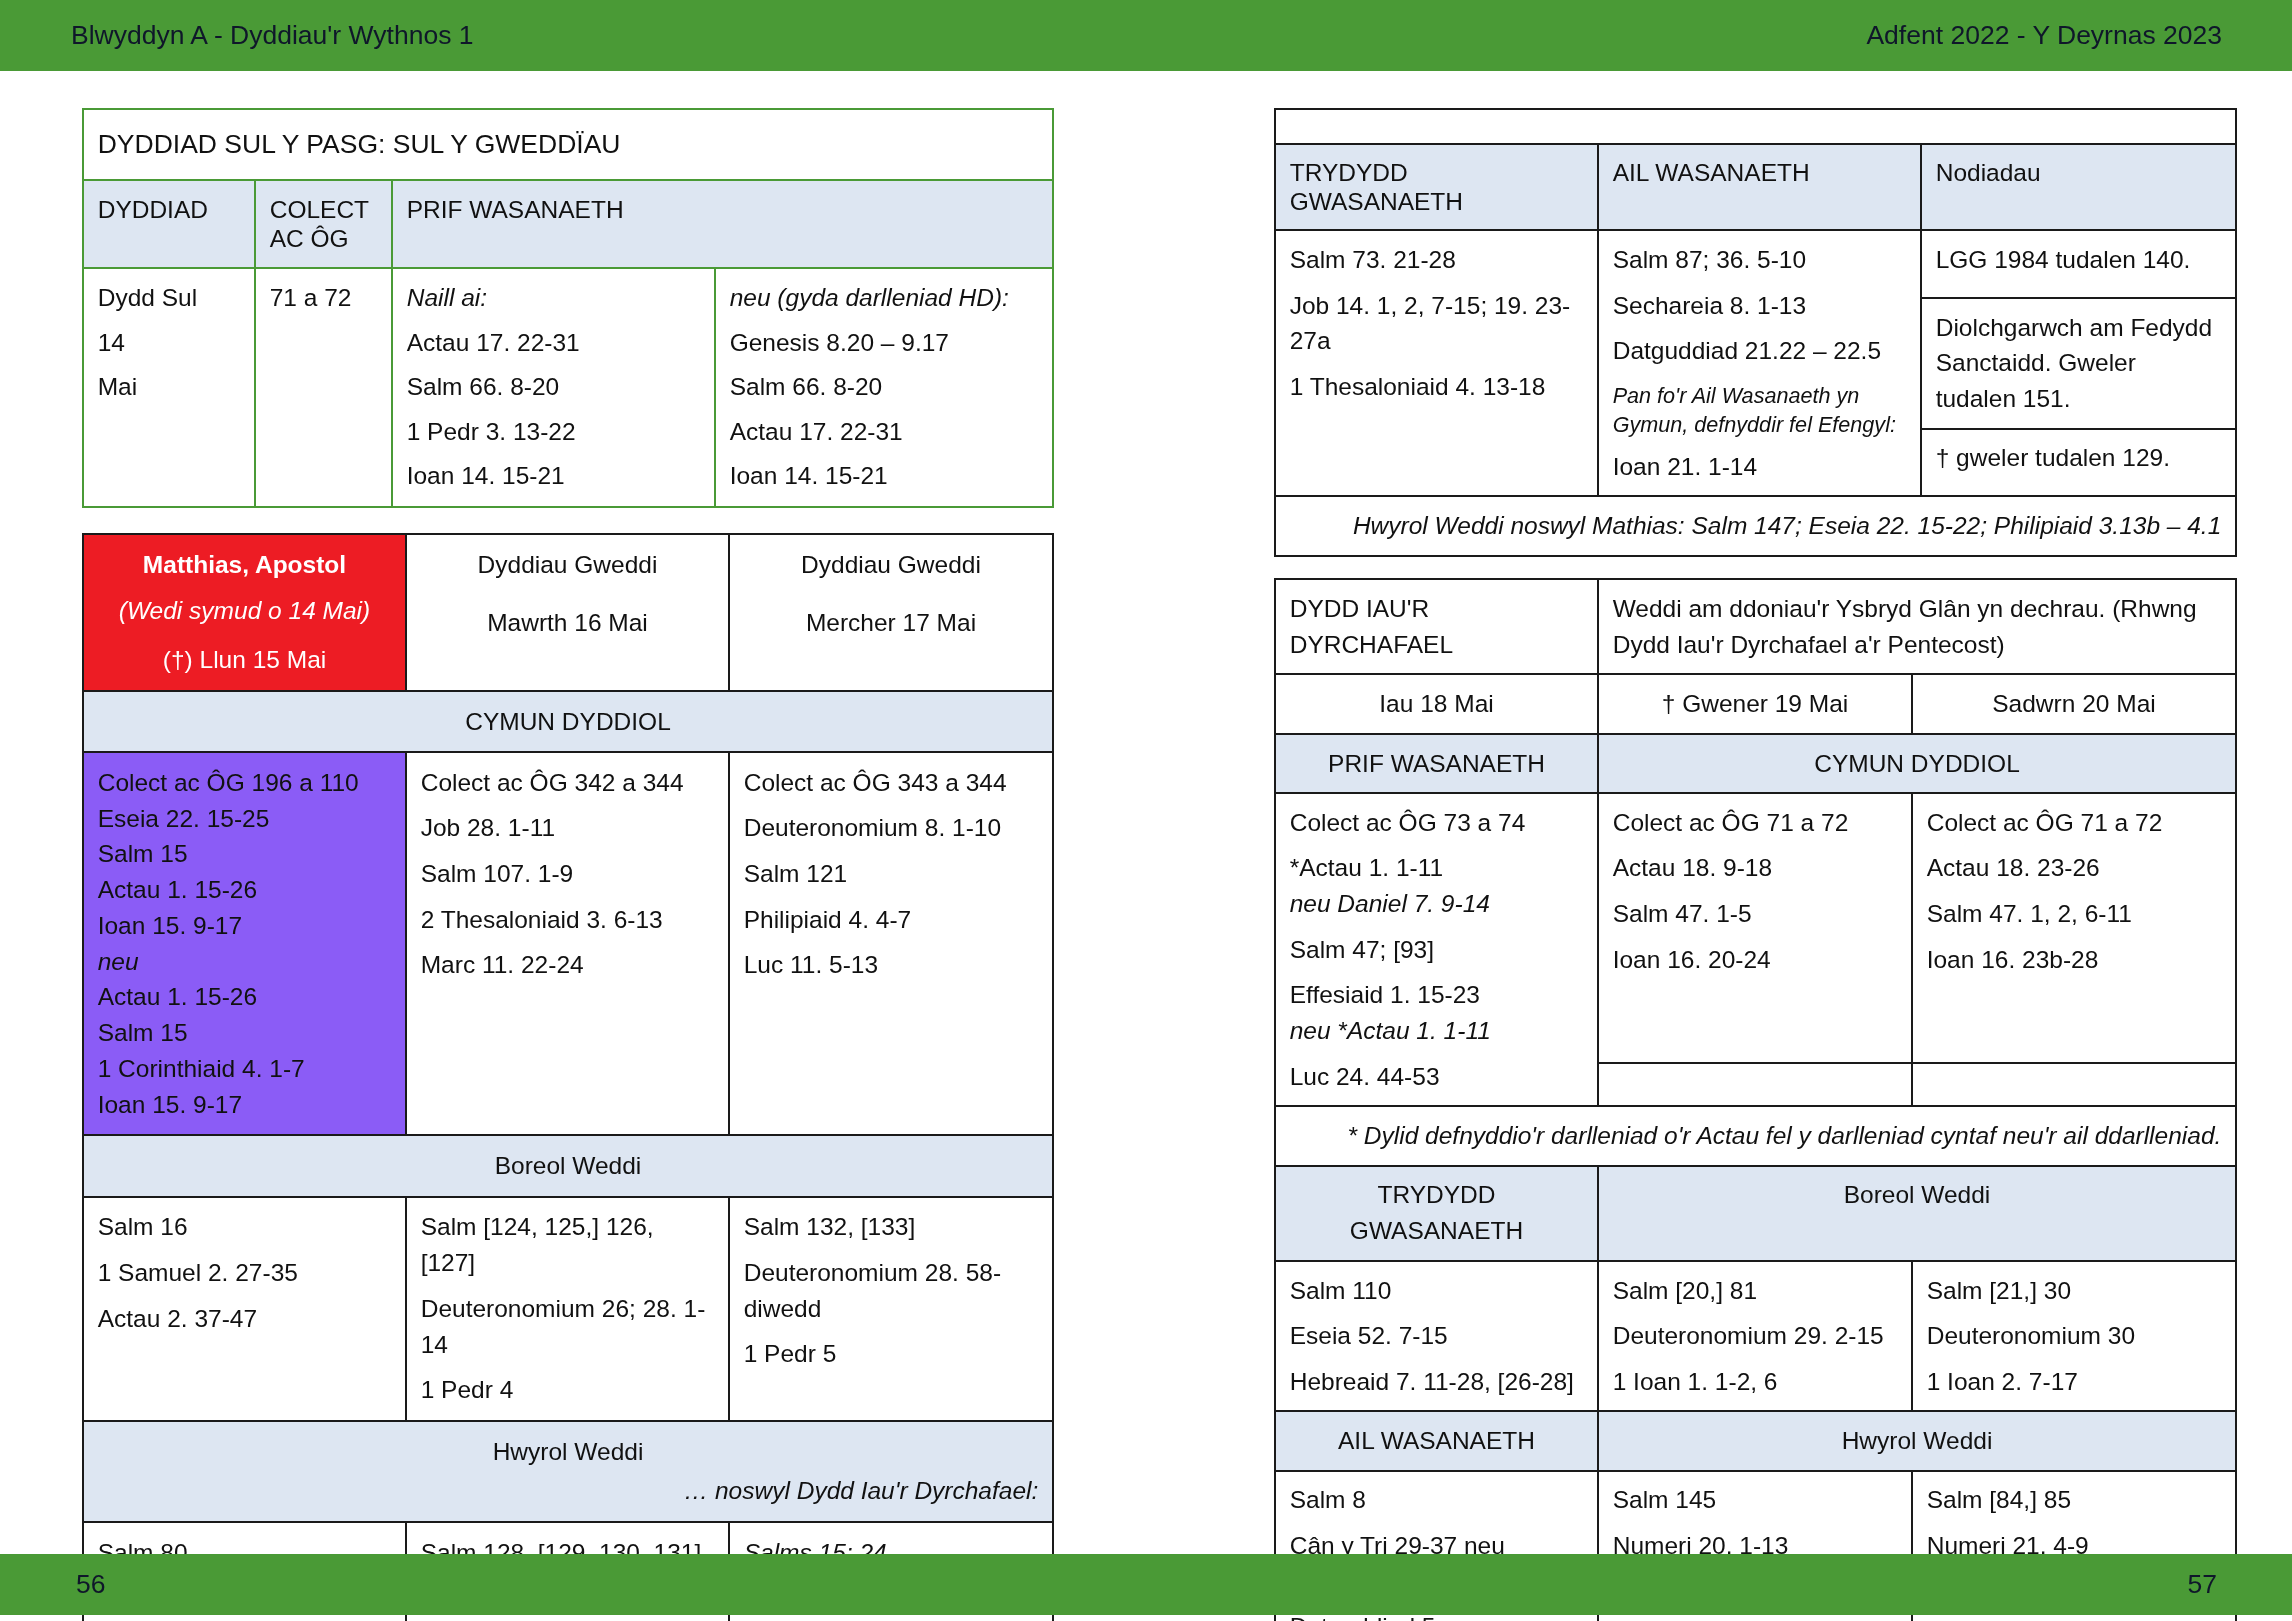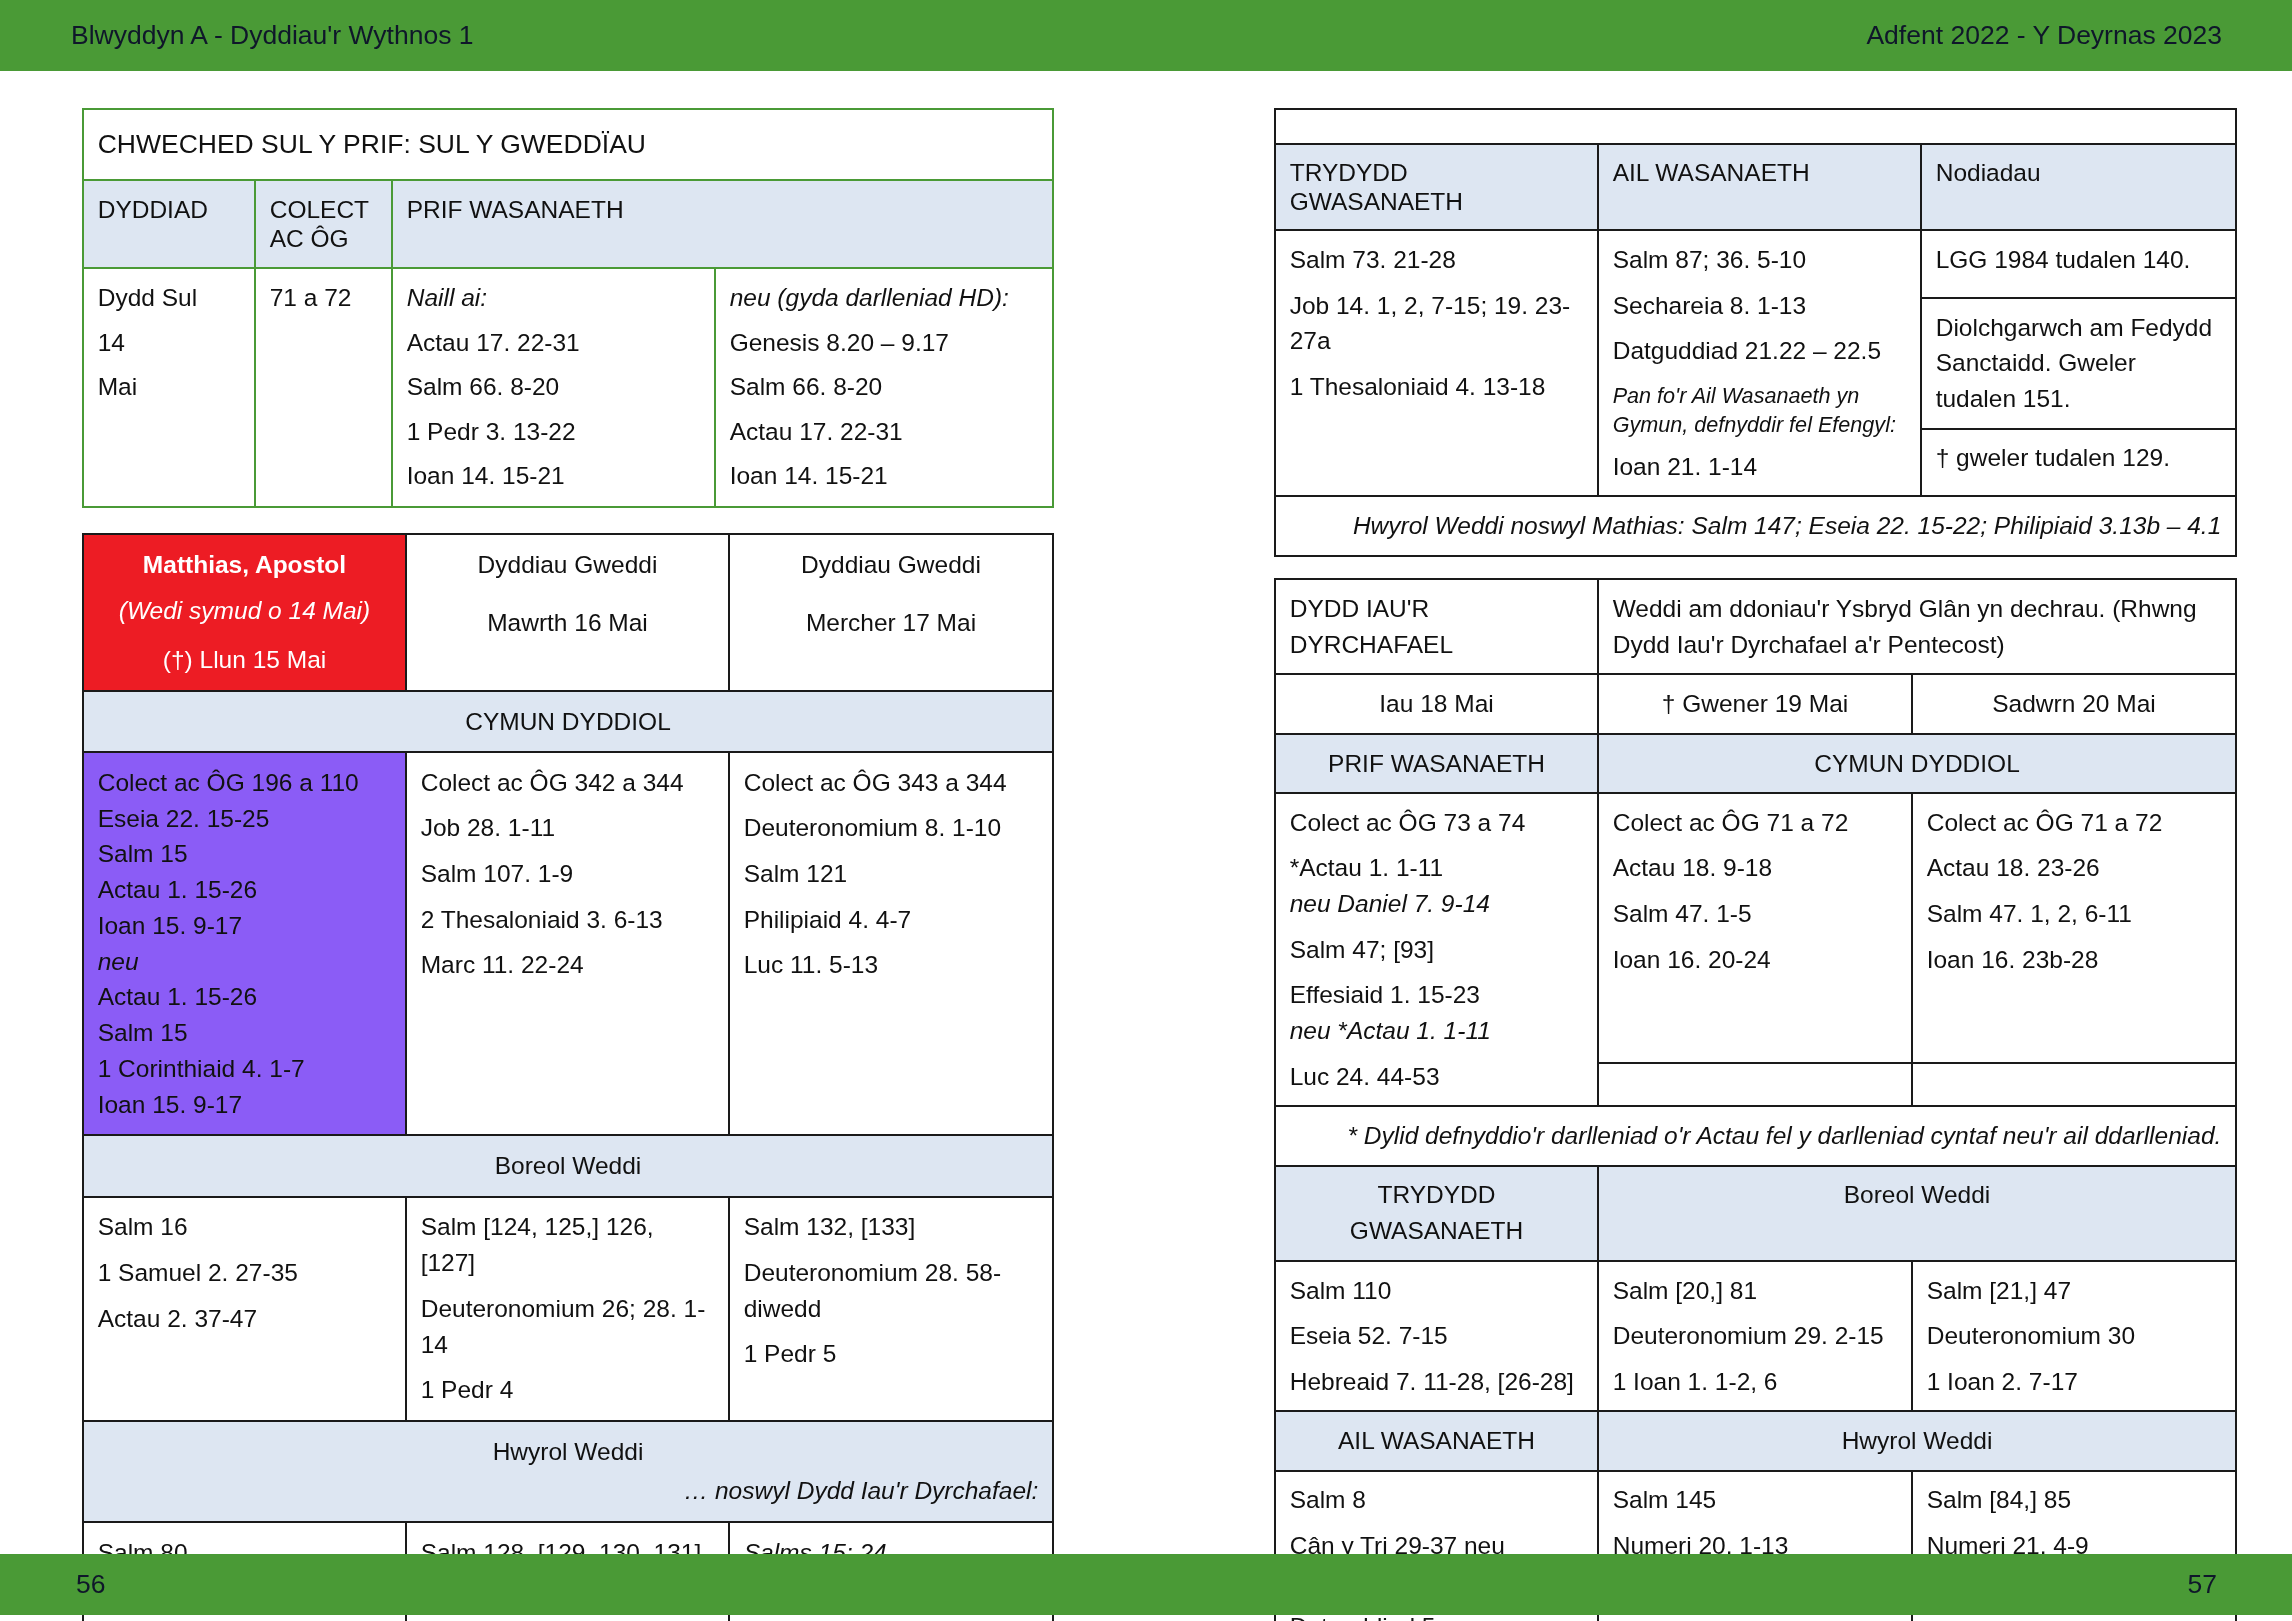--- a/index.html
+++ b/index.html
@@ -67,21 +67,21 @@
   <div>Adfent  2022 - Y Deyrnas 2023</div>
 </div>
 
 <div class="sheet">
 
   <div class="col-left">
 
     <table class="tbl-green">
       <tbody>
           <tr>
-        <td class="title-cell" colspan="4">CHWECHED SUL Y PRIF: SUL Y GWEDDÏAU</td>
+        <td class="title-cell" colspan="4">DYDDIAD SUL Y PASG: SUL Y GWEDDÏAU</td>
       </tr>
       <tr>
         <td class="hdr" style="width:172px">DYDDIAD</td>
         <td class="hdr" style="width:137px">COLECT AC ÔG</td>
         <td class="hdr" colspan="2">PRIF WASANAETH</td>
       </tr>
       <tr>
         <td>
           <p>Dydd Sul</p>
           <p>14</p>
@@ -298,21 +298,21 @@
           <p>Salm 110</p>
           <p>Eseia 52. 7-15</p>
           <p>Hebreaid 7. 11-28, [26-28]</p>
         </td>
         <td>
           <p>Salm [20,] 81</p>
           <p>Deuteronomium 29. 2-15</p>
           <p>1 Ioan 1. 1-2, 6</p>
         </td>
         <td>
-          <p>Salm [21,] 47</p>
+          <p>Salm [21,] 30</p>
           <p>Deuteronomium 30</p>
           <p>1 Ioan 2. 7-17</p>
         </td>
       </tr>
       <tr>
         <td class="band">AIL WASANAETH</td>
         <td class="band" colspan="2">Hwyrol Weddi</td>
       </tr>
       <tr>
         <td class="lh-tight">

